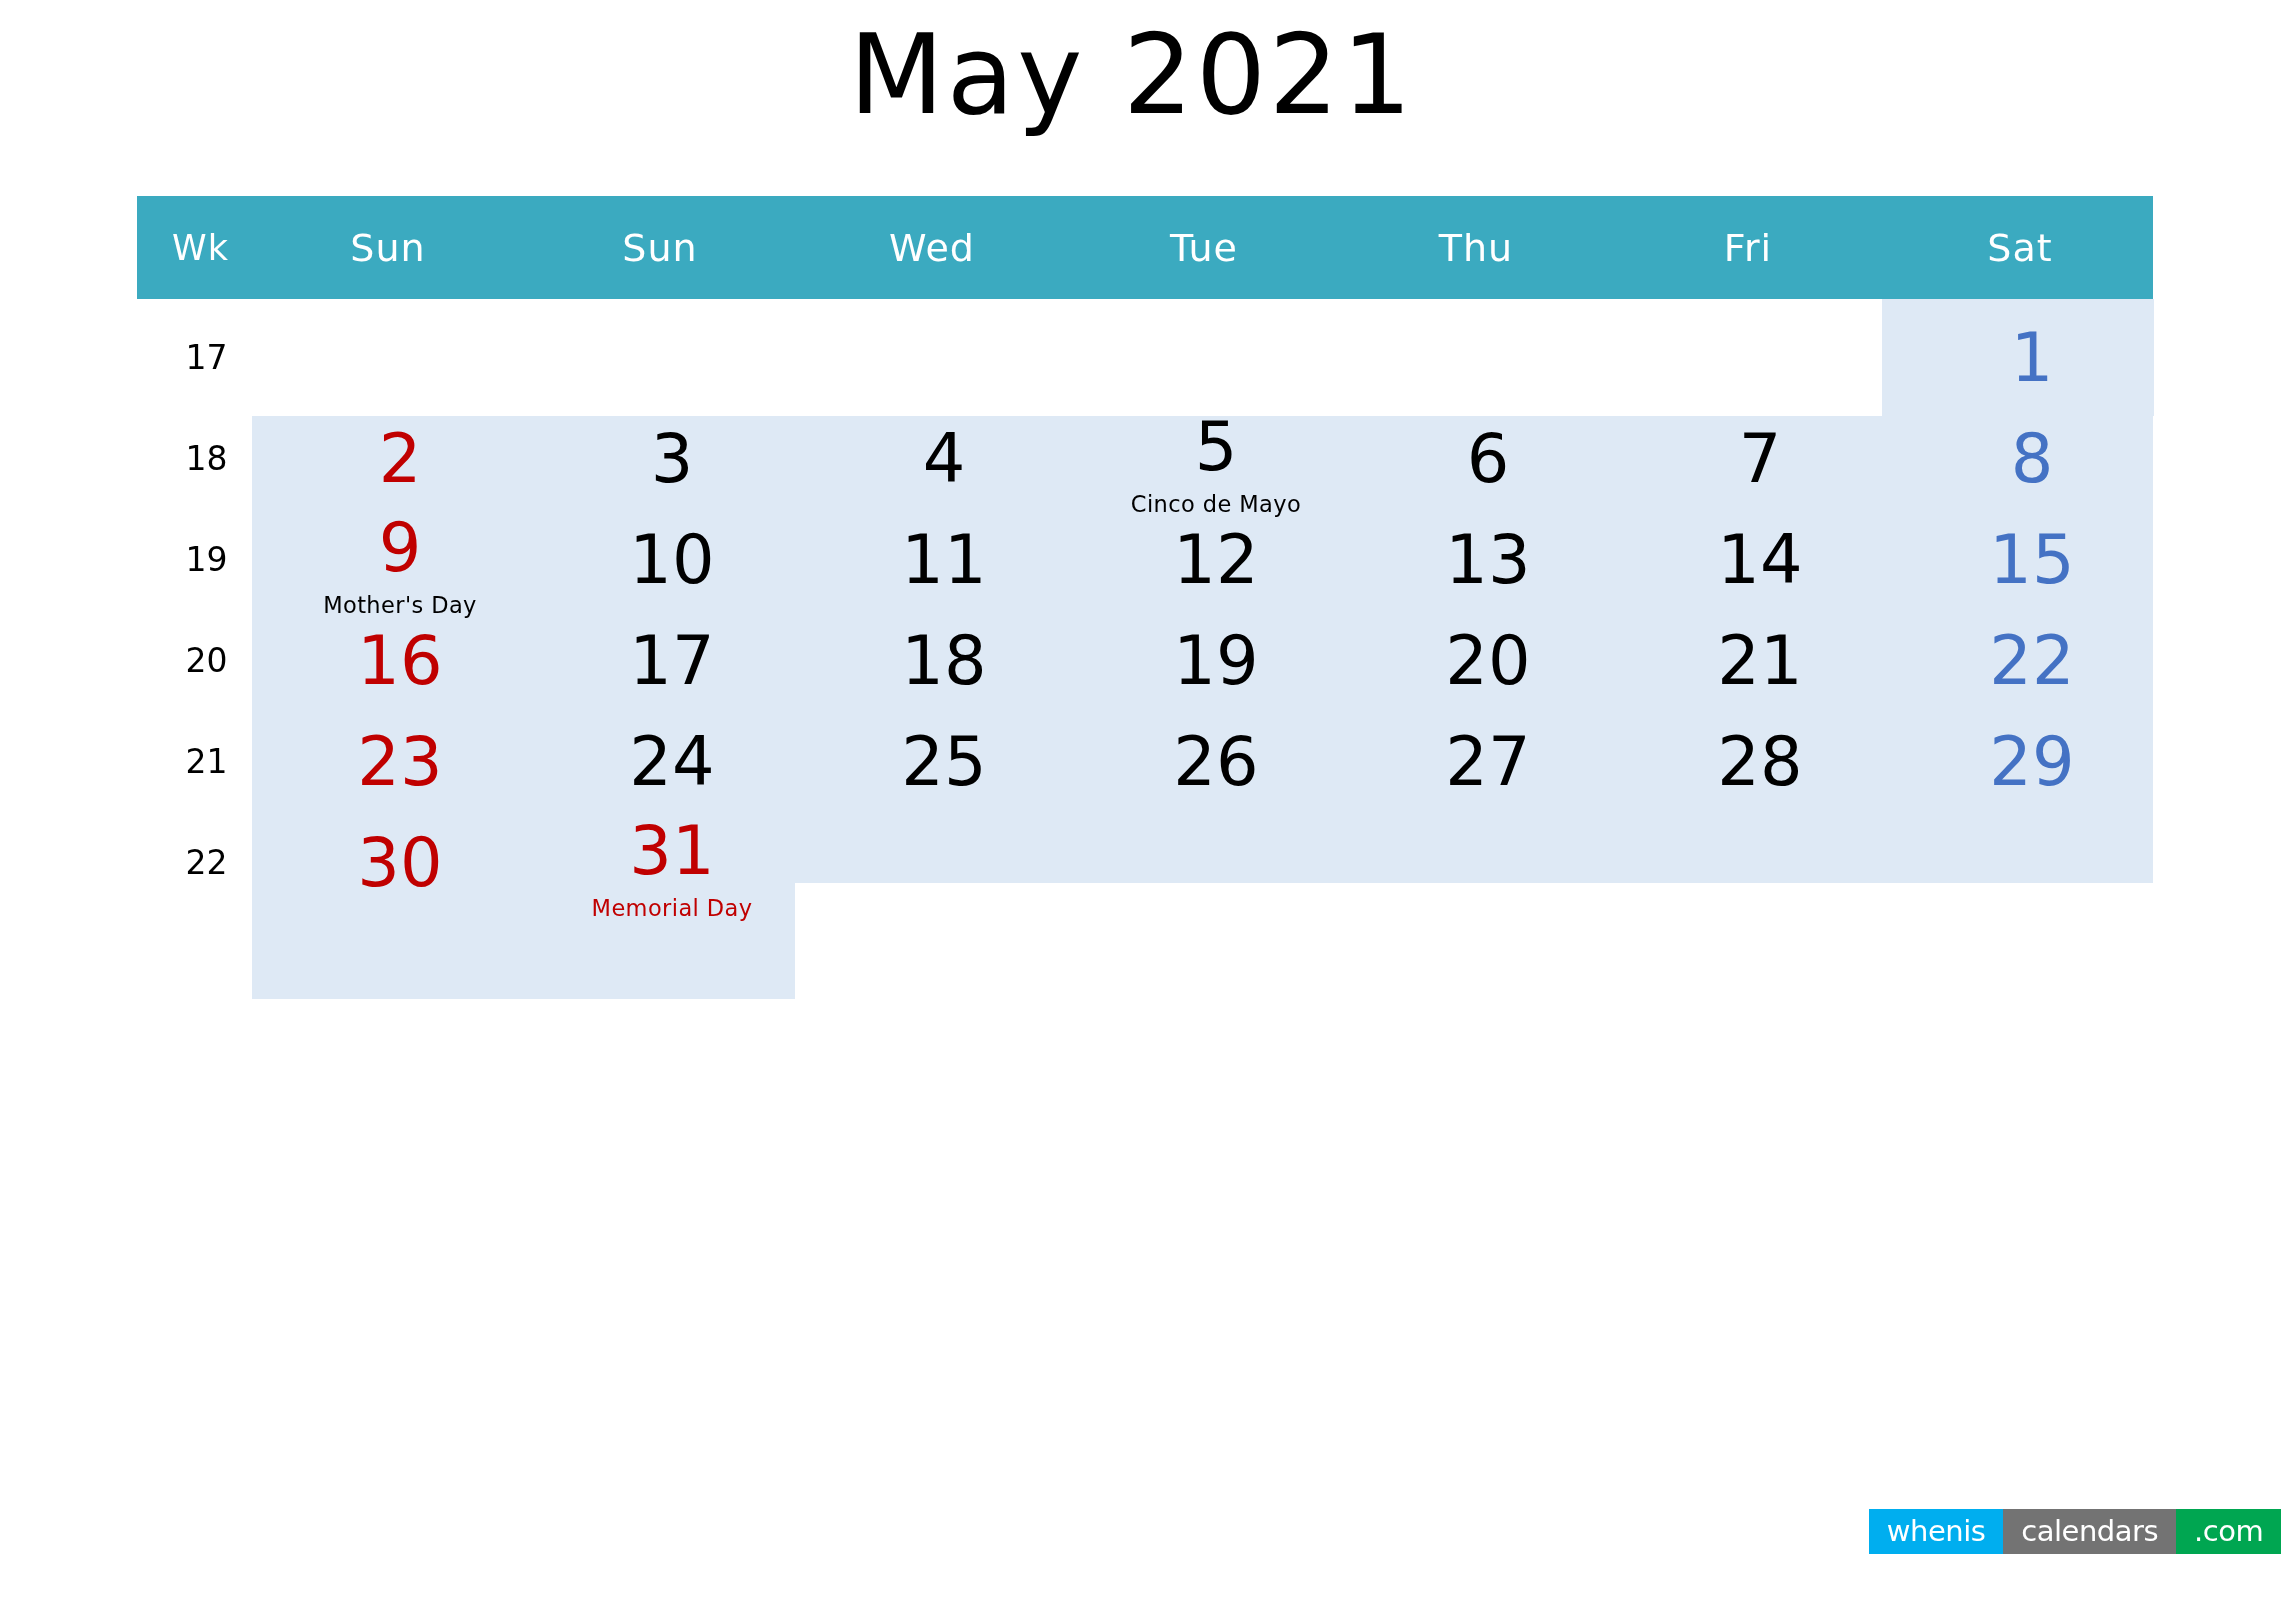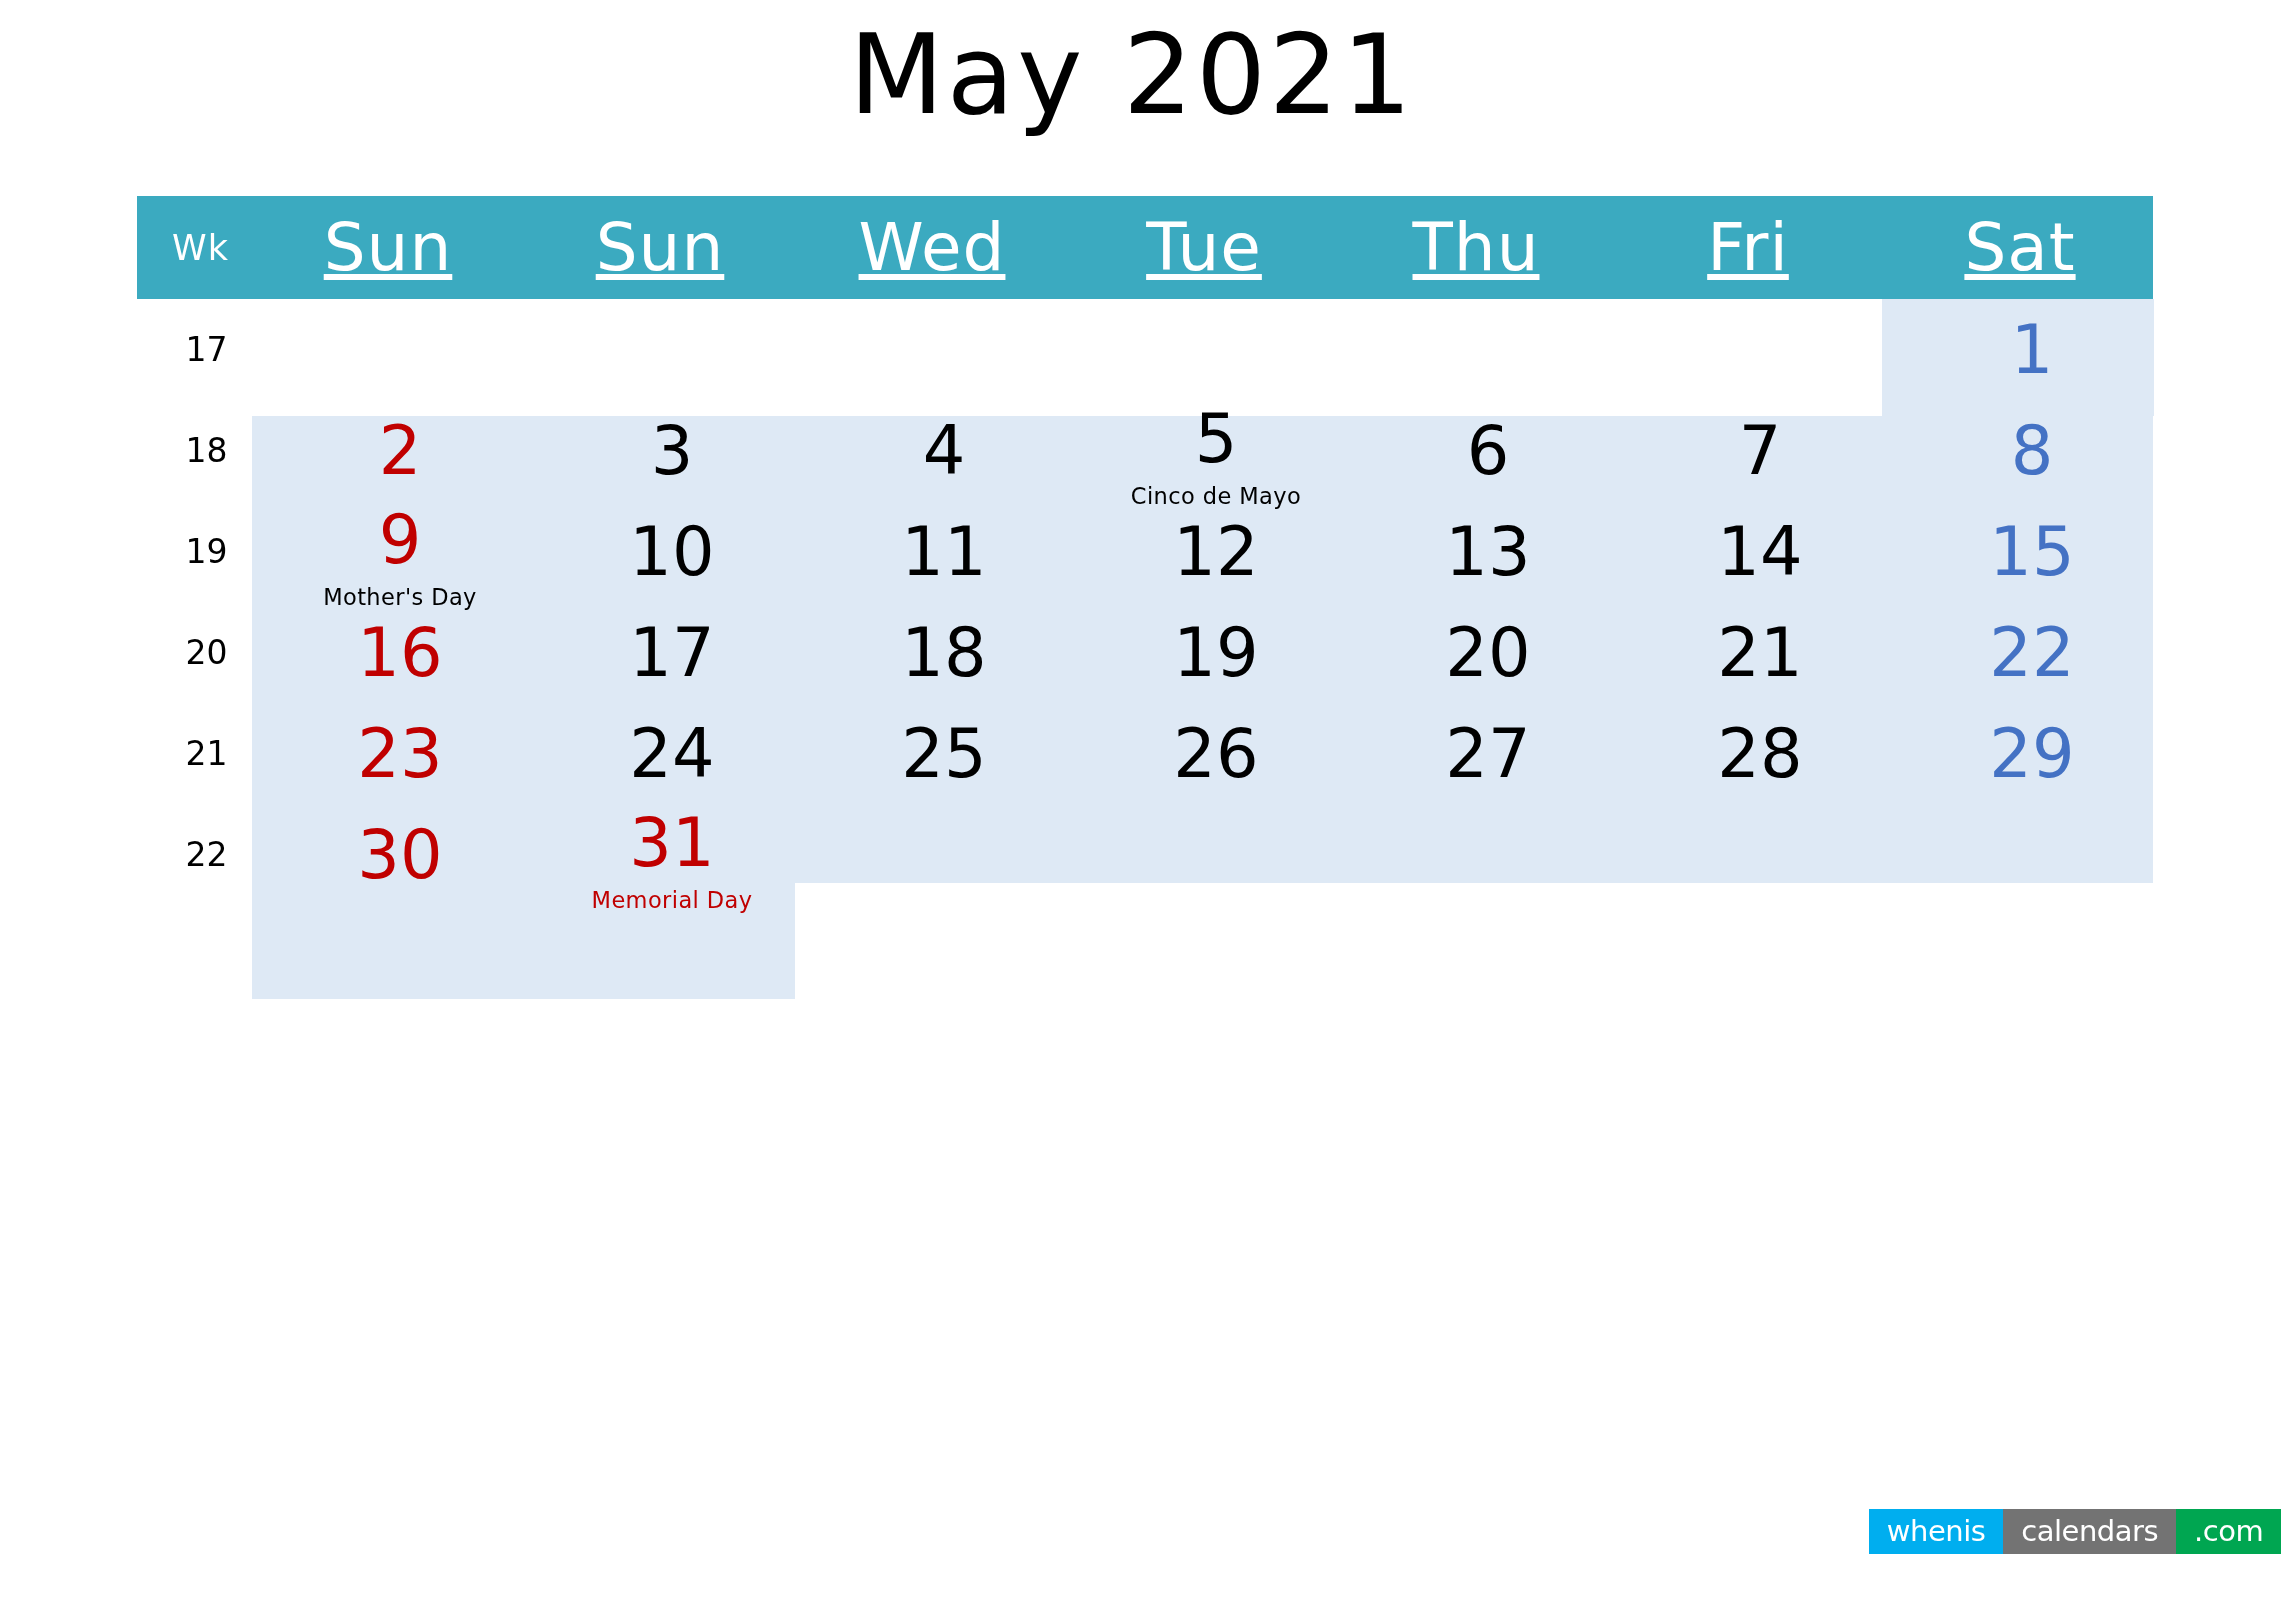--- a/index.html
+++ b/index.html
@@ -67,30 +67,28 @@
     align-items: center;
     justify-content: center;
     color: #ffffff;
     font-family: "DejaVu Sans", sans-serif;
   }
   #weekday-header .cell-wk .hdr-label {
     font-size: 35px;
     letter-spacing: 1px;
   }
   #weekday-header .cell-day .hdr-label {
-    font-size: 66px;
+    font-size: 38px;
     letter-spacing: 1px;
-    text-decoration: underline;
   }
 
   
   .week-row {
     height: 101px;
     position: relative;
-    align-items: center;
   }
 
   .wk-number {
     width: 115px;
     height: 117px;
     display: flex;
     align-items: center;
     justify-content: center;
     font-size: 33px;
     color: #000000;

